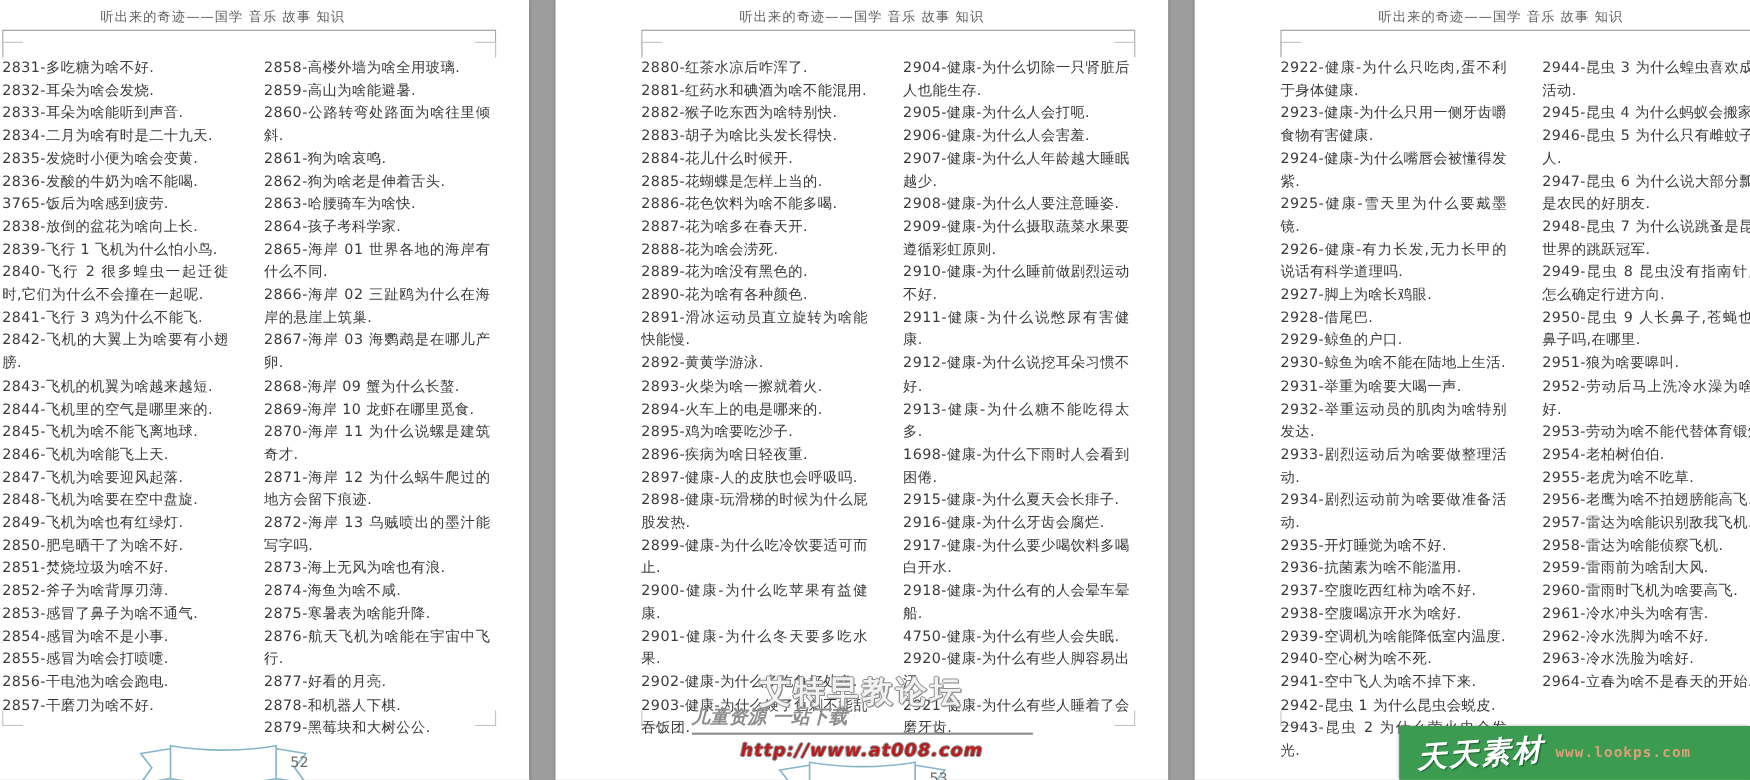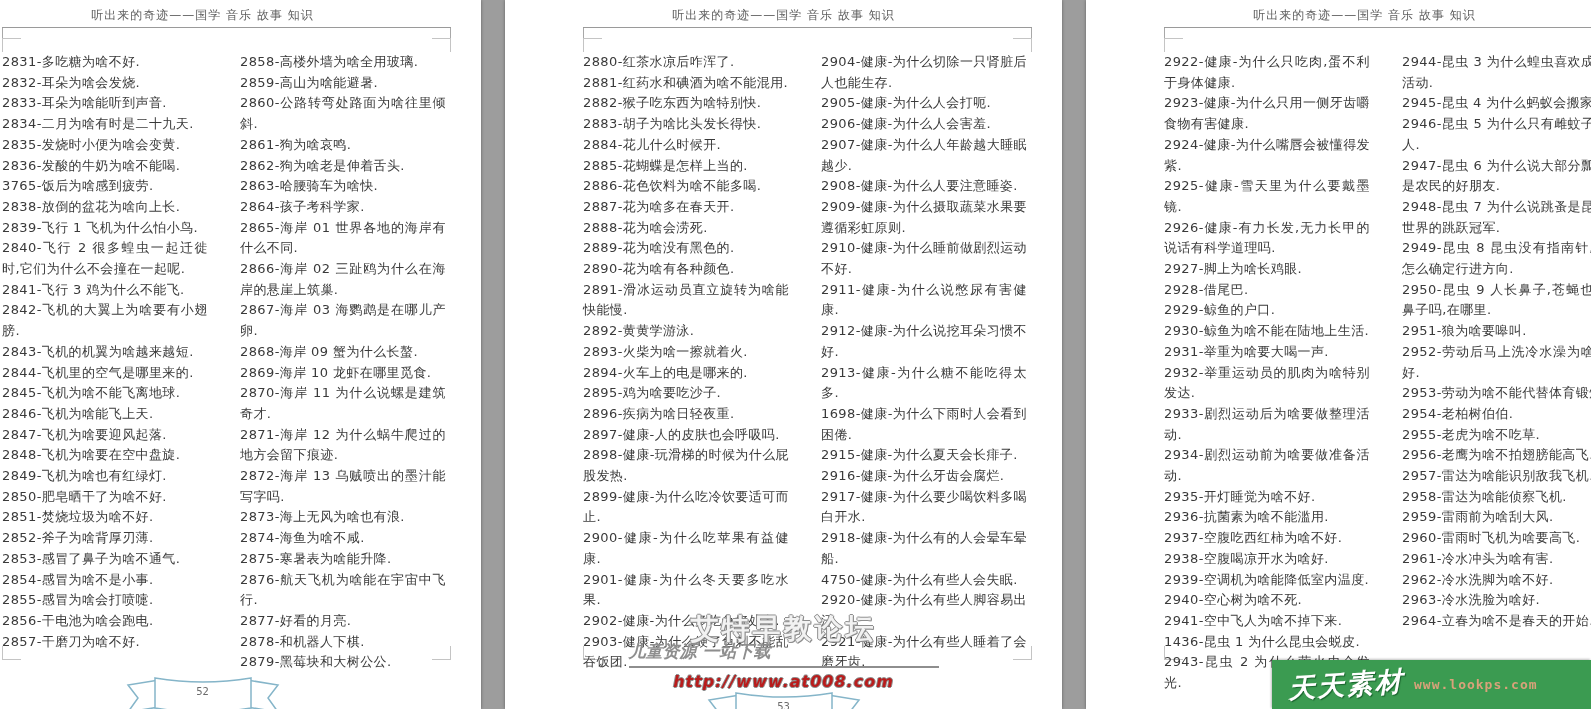--- a/index.html
+++ b/index.html
@@ -18,22 +18,22 @@
   .cm-tr{right:30px;top:38px;border-right:1px solid #c4c4c4;border-top:1px solid #c4c4c4;}
   .cm-bl{left:78px;top:646px;border-left:1px solid #c4c4c4;border-bottom:1px solid #c4c4c4;}
   .cm-br{right:30px;top:646px;border-right:1px solid #c4c4c4;border-bottom:1px solid #c4c4c4;}
   .cols{position:absolute;top:52px;left:78px;display:flex;gap:32px;}
   .col{width:206px;}
   .item{font-size:13px;line-height:20.7px;letter-spacing:0.4px;color:#3a3a3a;
     text-align:justify;text-justify:inter-ideograph;}
   .ribbon{position:absolute;left:50%;transform:translateX(-50%);width:156px;height:46px;}
   .ribbon-52{top:674px;} .ribbon-53{top:689px;}
   .ribbon svg{display:block;}
-  .ribbon .num{position:absolute;top:12px;left:0;right:0;text-align:center;
-    font-size:10px;color:#6b6b6b;}
+  .ribbon .num{position:absolute;top:12px;left:0;right:0;text-align:right;
+    font-size:13px;color:#6b6b6b;}
   .wm{position:absolute;left:50%;top:610px;transform:translateX(-50%);width:310px;
     text-align:center;z-index:2;}
   .wm-title{font-size:28px;font-weight:bold;letter-spacing:3px;color:#f2f2f2;
     text-shadow:1px 0 #8e8e8e,-1px 0 #8e8e8e,0 1px #8e8e8e,0 -1px #8e8e8e,1px 1px #8e8e8e;
     white-space:nowrap;}
   .wm-sub{font-size:17px;font-weight:bold;color:#8e8e8e;text-align:left;
     margin-top:-8px;padding-right:18px;
     border-bottom:2px solid #8e8e8e;padding-bottom:3px;font-style:italic;}
   .wm-url{font-size:16px;font-style:italic;font-weight:bold;letter-spacing:1px;
     color:#b91c1c;margin-top:4px;
@@ -220,21 +220,21 @@
           <div class="item">2932-举重运动员的肌肉为啥特别发达.</div>
           <div class="item">2933-剧烈运动后为啥要做整理活动.</div>
           <div class="item">2934-剧烈运动前为啥要做准备活动.</div>
           <div class="item">2935-开灯睡觉为啥不好.</div>
           <div class="item">2936-抗菌素为啥不能滥用.</div>
           <div class="item">2937-空腹吃西红柿为啥不好.</div>
           <div class="item">2938-空腹喝凉开水为啥好.</div>
           <div class="item">2939-空调机为啥能降低室内温度.</div>
           <div class="item">2940-空心树为啥不死.</div>
           <div class="item">2941-空中飞人为啥不掉下来.</div>
-          <div class="item">1436-昆虫 1 为什么昆虫会蜕皮.</div>
+          <div class="item">2942-昆虫 1 为什么昆虫会蜕皮.</div>
           <div class="item">2943-昆虫 2 为什么萤火虫会发光.</div>
         </div>
       <div class="col">
           <div class="item">2944-昆虫 3 为什么蝗虫喜欢成群活动.</div>
           <div class="item">2945-昆虫 4 为什么蚂蚁会搬家.</div>
           <div class="item">2946-昆虫 5 为什么只有雌蚊子叮人.</div>
           <div class="item">2947-昆虫 6 为什么说大部分瓢虫是农民的好朋友.</div>
           <div class="item">2948-昆虫 7 为什么说跳蚤是昆虫世界的跳跃冠军.</div>
           <div class="item">2949-昆虫 8 昆虫没有指南针,它怎么确定行进方向.</div>
           <div class="item">2950-昆虫 9 人长鼻子,苍蝇也有鼻子吗,在哪里.</div>

